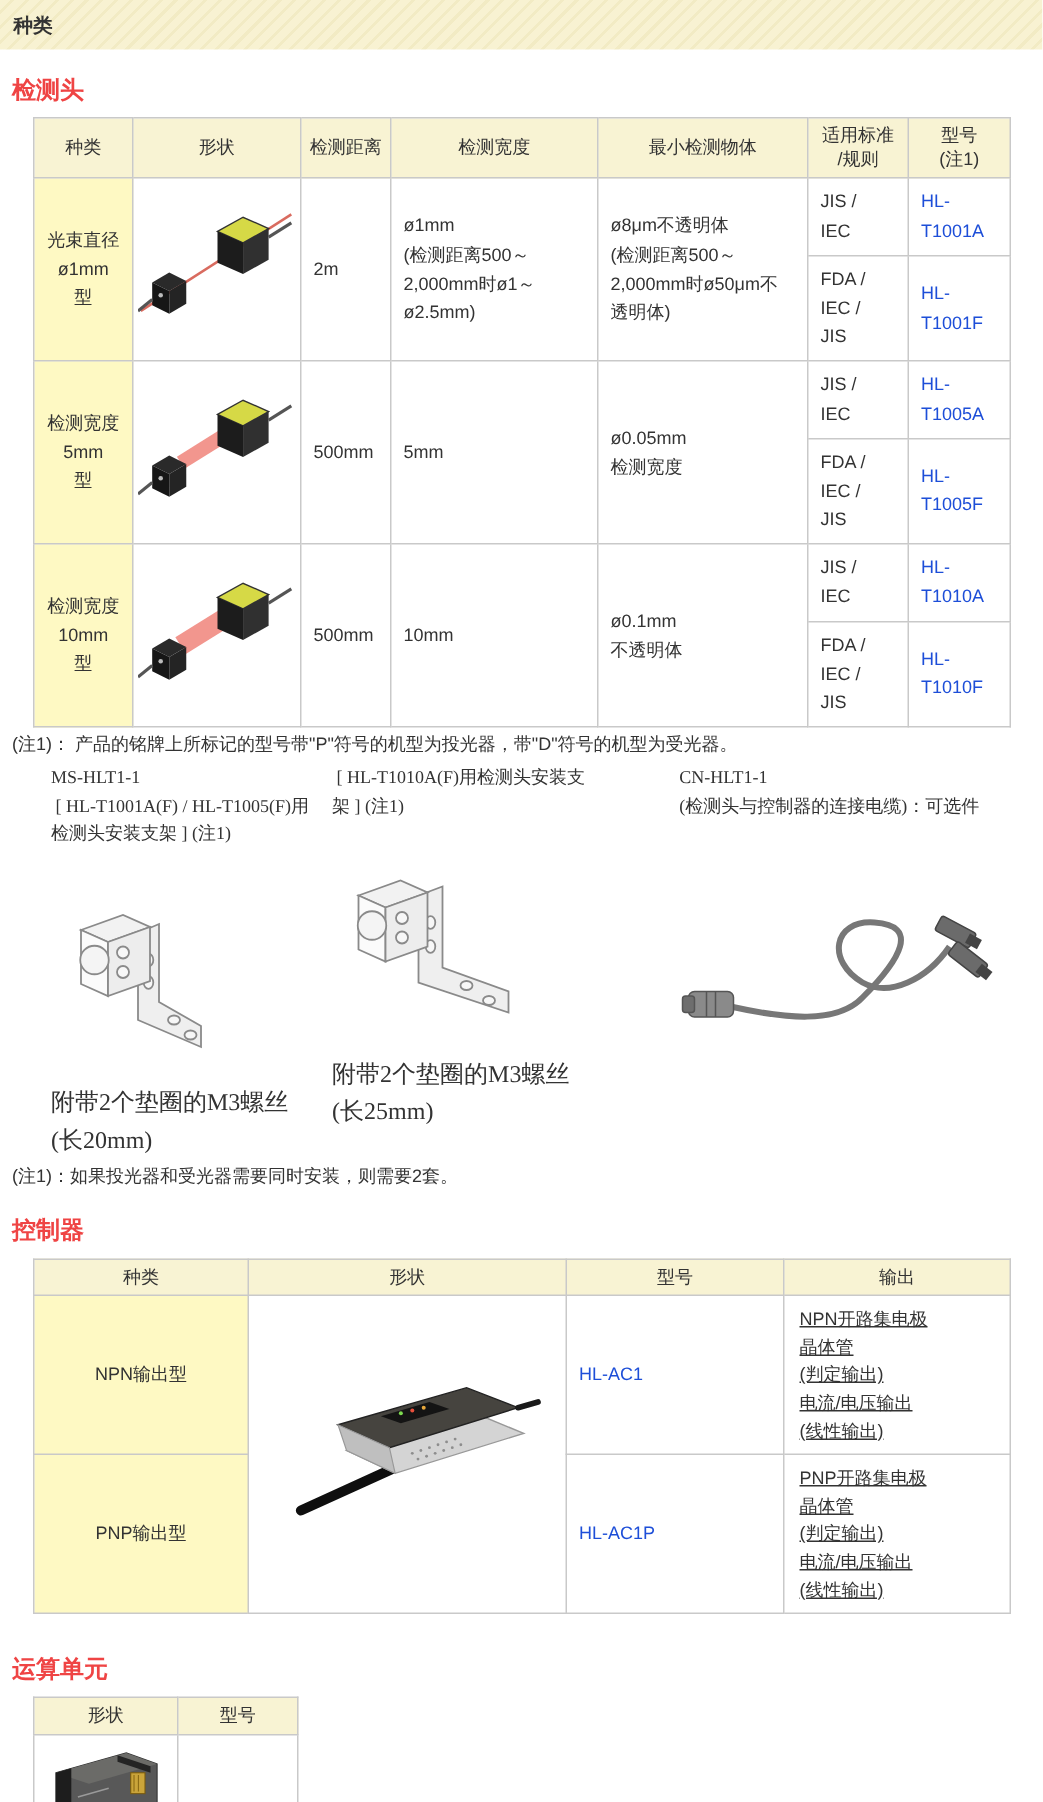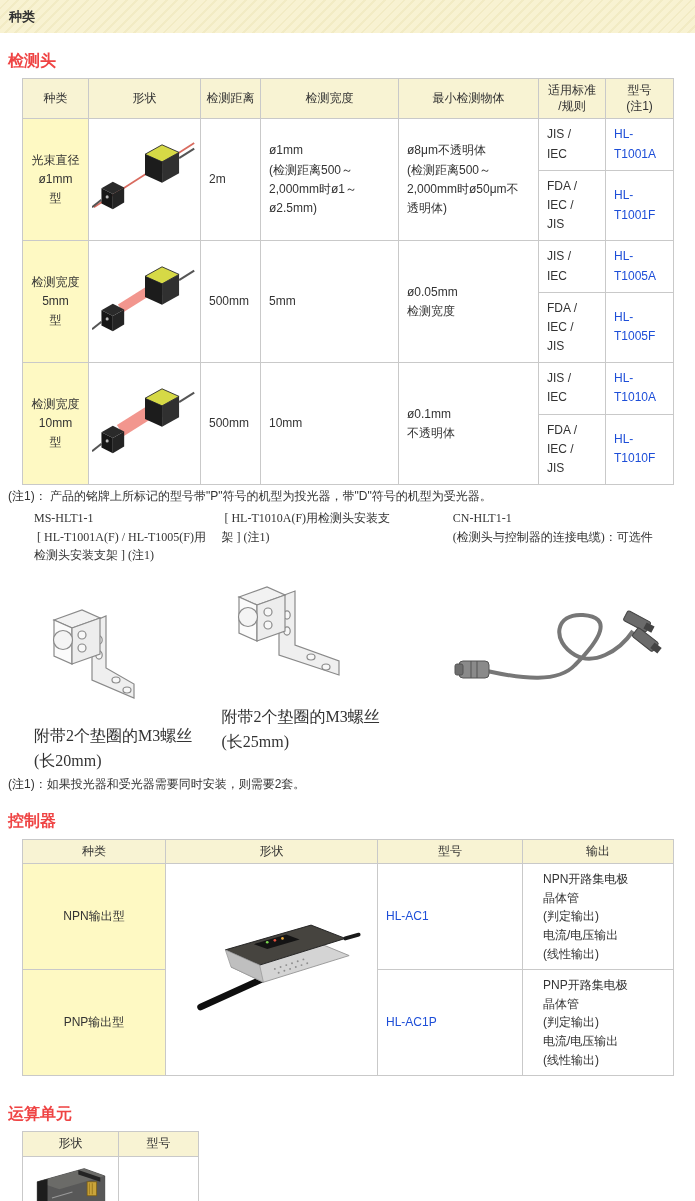--- a/index.html
+++ b/index.html
@@ -33,21 +33,21 @@
   .note{font-size:12px;color:#333;margin:2px 8px 0 8px;line-height:1.5;}
   
   .acc-row{display:flex;margin:4px 8px 0 34px;font-family:Liberation Serif, serif;}
   .acc-col{width:192px;padding-right:12px;box-sizing:border-box;}
   .acc-col.wide{width:240px;margin-left:44px;}
   .acc-model{font-size:12px;line-height:1.55;}
   .acc-desc{font-size:12px;line-height:1.55;min-height:60px;white-space:pre-wrap;}
   .acc-img{margin:10px 0 6px 0;height:120px;display:flex;align-items:flex-start;}
   .acc-caption{font-size:16px;line-height:1.55;}
   
-  .out-cell{line-height:1.55;white-space:pre-line;padding:6px 20px;}
+  .out-cell{line-height:1.55;white-space:pre-line;padding:6px 10px;text-decoration:underline;}
 </style>
 </head>
 <body>
 
 <div class="page">
 
   <div class="top-bar">
     <span>种类</span>
   </div>
 

